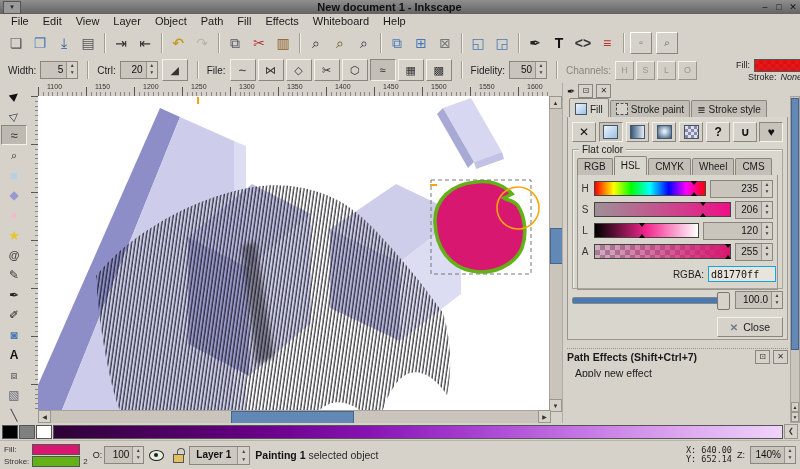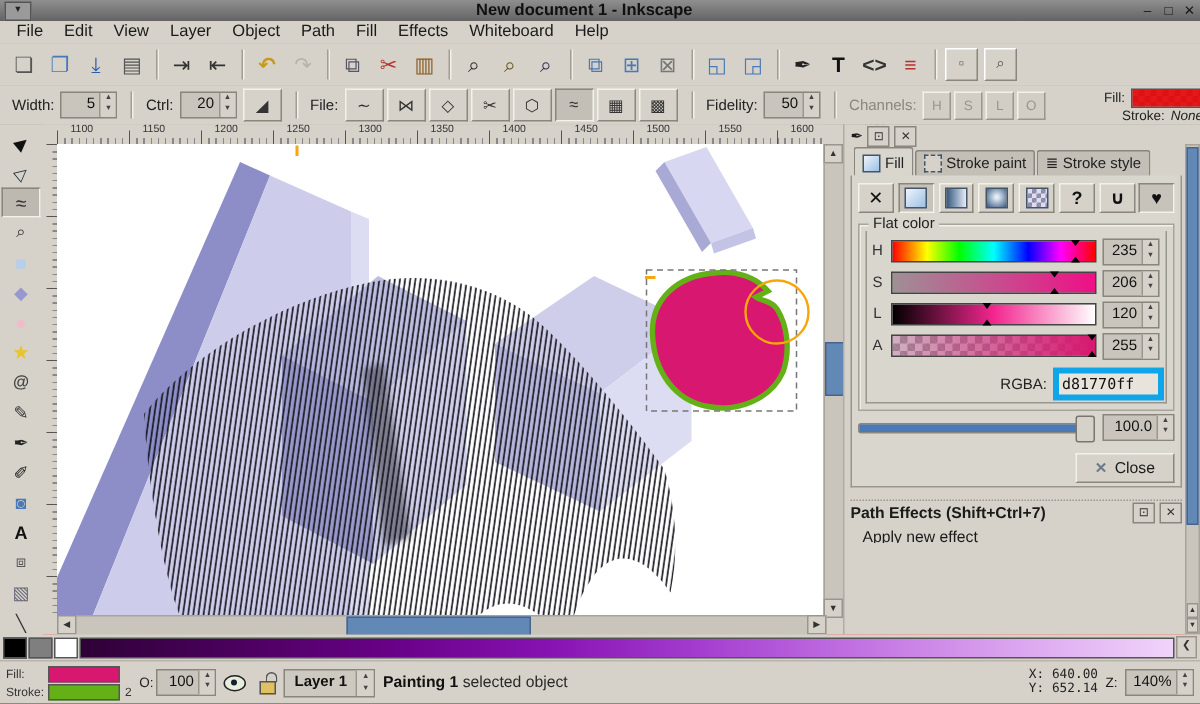--- a/index.html
+++ b/index.html
@@ -120,21 +120,21 @@
     linear-gradient(45deg,#9a8f98 25%,transparent 25%,transparent 75%,#9a8f98 75%);
     background-size:10px 10px;background-position:0 0,5px 5px;background-color:#cfc5cd;}
   .afill{position:absolute;inset:0;background:linear-gradient(to right,rgba(216,23,112,.12),rgba(216,23,112,1));}
   .smarker{position:absolute;top:0;bottom:0;width:0;z-index:2;}
   .smarker::before{content:"";position:absolute;left:-3px;top:-1px;border-left:3px solid transparent;
     border-right:3px solid transparent;border-top:4px solid #000;}
   .smarker::after{content:"";position:absolute;left:-3px;bottom:-1px;border-left:3px solid transparent;
     border-right:3px solid transparent;border-bottom:4px solid #000;}
   #rgba-row{display:flex;justify-content:flex-end;align-items:center;gap:4px;margin-top:-24px;padding:0 2px 4px 0;}
   #rgba-row .lbl{font-size:10px;}
-  .entry{width:62px;height:14px;border:4px solid #0ea5e9;background:#e8e4dc;font-size:10px;
+  .entry{width:62px;height:14px;border:1px solid #0ea5e9;background:#e8e4dc;font-size:10px;
     font-family:"DejaVu Sans Mono",monospace;color:#111;padding:0 2px;}
   .scale-row{display:flex;align-items:center;gap:6px;height:18px;margin-top:2px;}
   .groove{flex:1;height:5px;background:#b4b0a8;border:1px solid #8a867e;border-radius:2px;position:relative;}
   .gfill{position:absolute;left:0;top:0;bottom:0;background:#4a7ab5;}
   .hhandle{position:absolute;top:-6px;width:11px;height:16px;background:#d6d2ca;border:1px solid #7a766e;border-radius:2px;}
   .sec-label{font-size:10px;margin-top:6px;color:#222;}
   #close-row{display:flex;justify-content:flex-end;margin-top:8px;}
   .gtk-btn{display:inline-flex;align-items:center;gap:5px;border:1px solid;border-color:#f4f1ea #8a867e #8a867e #f4f1ea;
     background:#d6d2ca;font-size:10.5px;padding:3px 12px;color:#1a1a1a;}
   .closex{color:#6a7a8a;font-weight:bold;font-size:10px;}
@@ -528,47 +528,54 @@
               <span class="pbtn">
                 <span>∪</span>
               </span>
               <span class="pbtn pressed">
                 <span>♥</span>
               </span>
             </span>
           </div>
         <div class="frame">
           <span class="frame-label">Flat color</span>
+          <div id="color-tabs">
+              <div class="ctab">RGB</div>
+              <div class="ctab active">HSL</div>
+              <div class="ctab">CMYK</div>
+              <div class="ctab">Wheel</div>
+              <div class="ctab">CMS</div>
+            </div>
           <div id="sliders">
               <div class="srow">
                 <span class="slab">H</span>
                 <div class="sbar bar-hue">
                   <div class="smarker" style="left: calc(92% - 1.84px);"></div>
                 </div>
-                <span class="spin" style="width: 36px;">
+                <span class="spin" style="width: 36px; padding-left: 25px;">
                   <span class="sv">235</span>
                   <span class="sa"></span>
                 </span>
               </div>
               <div class="srow">
                 <span class="slab">S</span>
                 <div class="sbar bar-sat">
                   <div class="smarker" style="left: calc(81% - 1.62px);"></div>
                 </div>
                 <span class="spin" style="width: 36px;">
                   <span class="sv">206</span>
                   <span class="sa"></span>
                 </span>
               </div>
               <div class="srow">
                 <span class="slab">L</span>
                 <div class="sbar bar-light">
                   <div class="smarker" style="left: calc(47% - 0.94px);"></div>
                 </div>
-                <span class="spin" style="width: 36px;">
+                <span class="spin" style="width: 36px; padding-left: 32px;">
                   <span class="sv">120</span>
                   <span class="sa"></span>
                 </span>
               </div>
               <div class="srow">
                 <span class="slab">A</span>
                 <div class="sbar bar-alpha">
                   <div class="afill"></div>
                   <div class="smarker" style="left: calc(100% - 2px);"></div>
                 </div>

